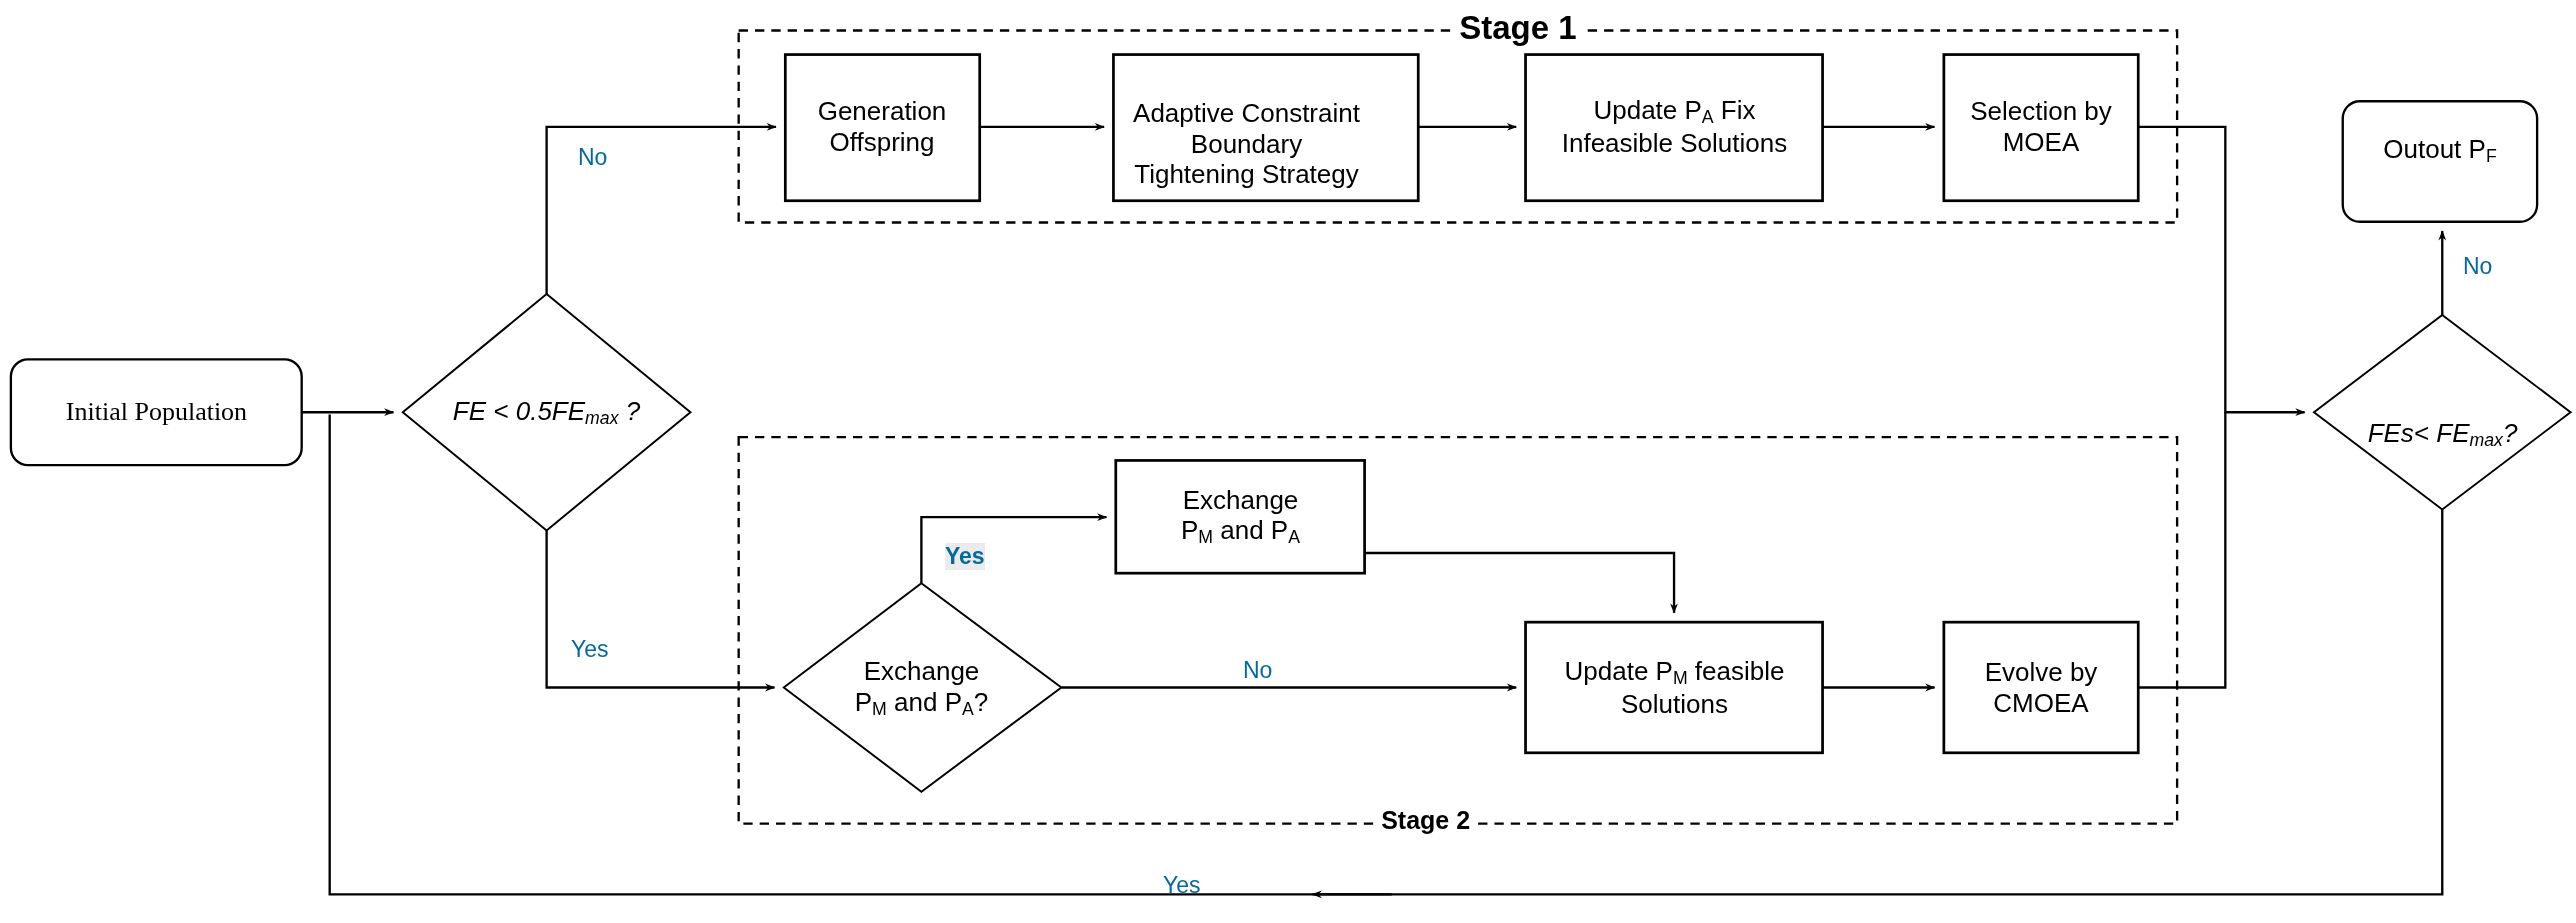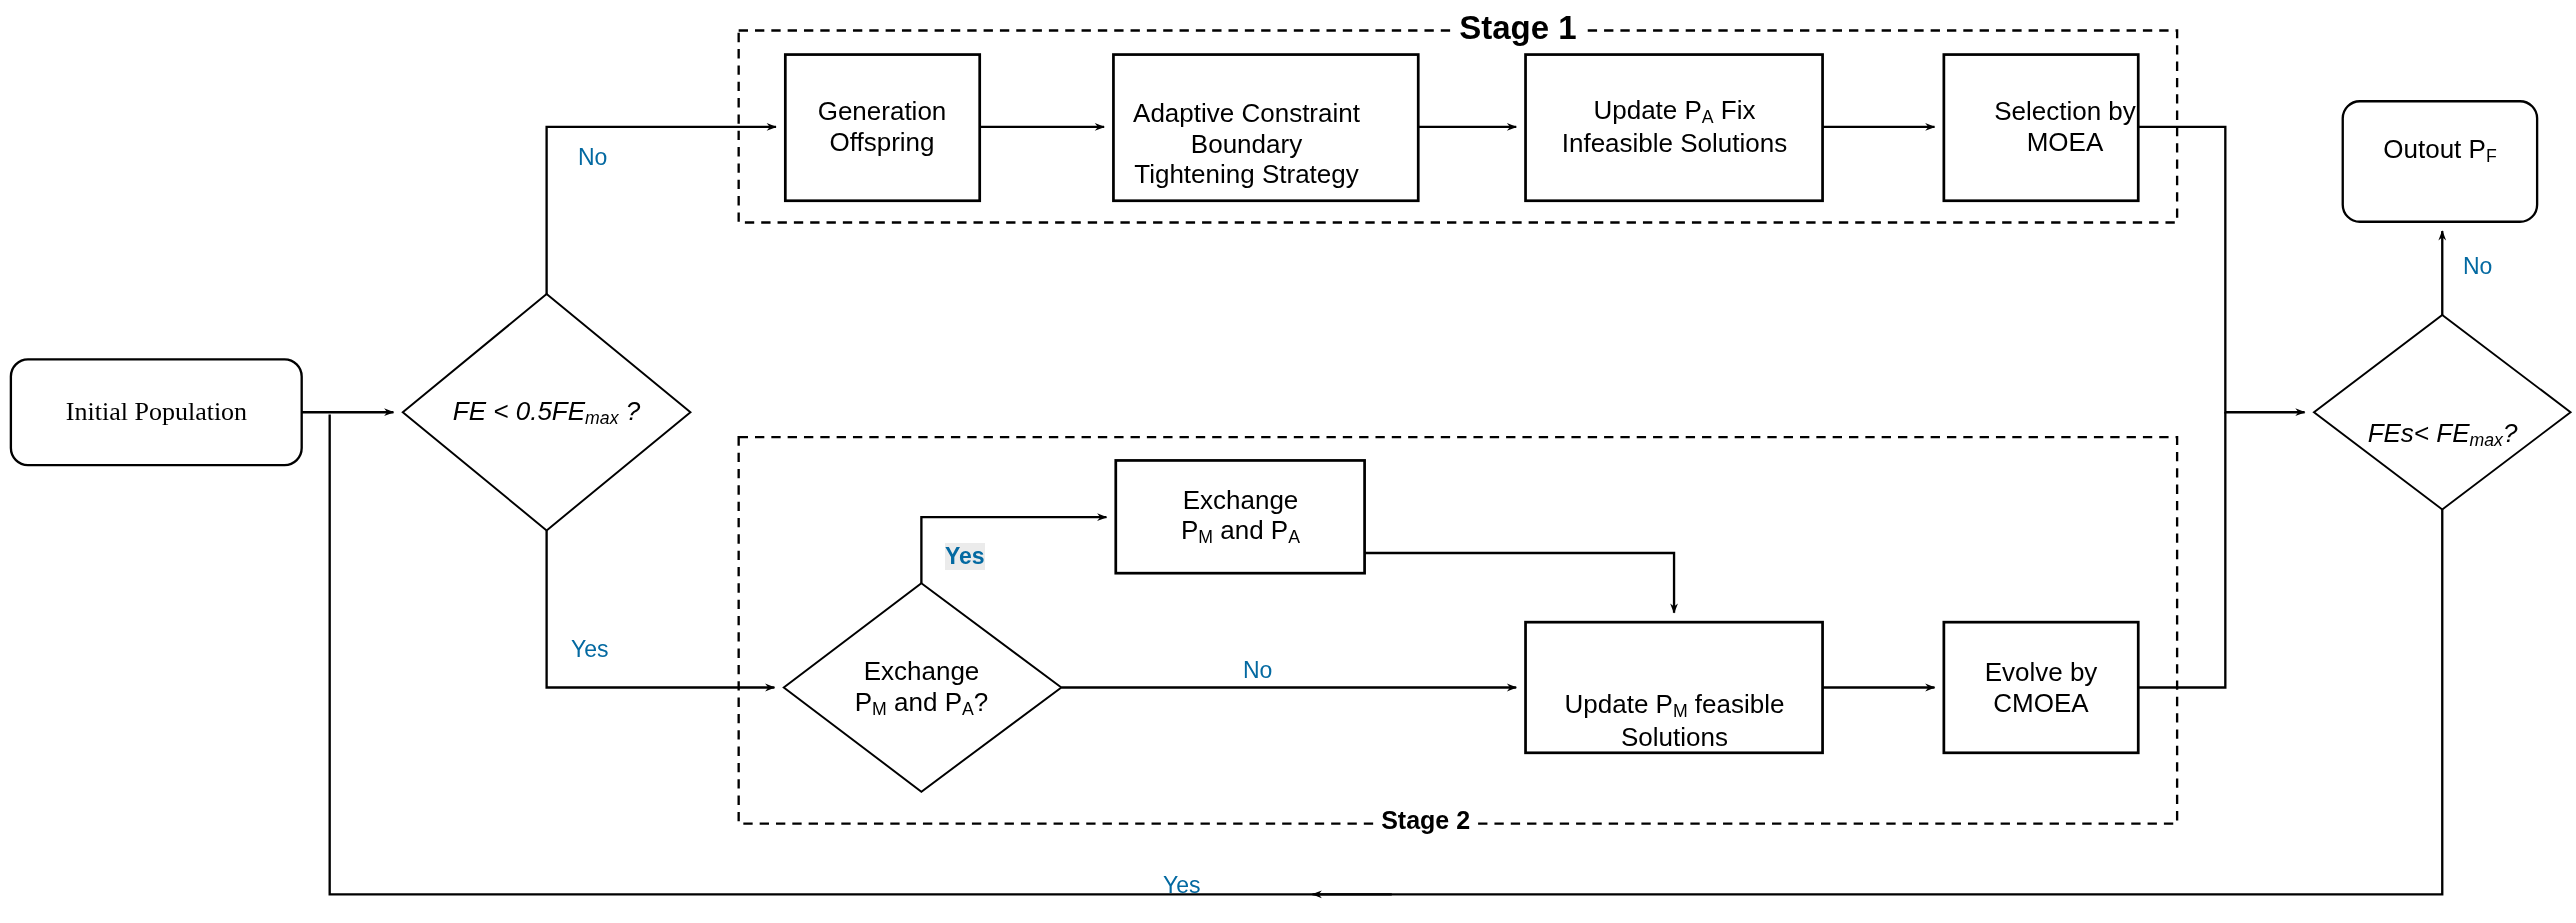--- a/index.html
+++ b/index.html
@@ -112,33 +112,33 @@
   </div>
 
   <div class="node-text" style="left:1094px;top:54px;width:305px;height:180px;font-size:26px;">
     <span><span>Adaptive Constraint</span><br><span>Boundary</span><br><span>Tightening Strategy</span></span>
   </div>
 
   <div class="node-text" style="left:1526px;top:54px;width:297px;height:146px;font-size:26px;">
     <span>Update P<sub>A</sub> Fix<br>Infeasible Solutions</span>
   </div>
 
-  <div class="node-text" style="left:1944px;top:54px;width:194px;height:146px;font-size:26px;padding-left:24px;">
+  <div class="node-text" style="left:1944px;top:54px;width:194px;height:146px;font-size:26px;">
     <span><span>Selection by</span><br><span>MOEA</span></span>
   </div>
 
   <div class="node-text" style="left:801px;top:652px;width:241px;height:72px;font-size:26px;">
     <span>Exchange<br>P<sub>M</sub> and P<sub>A</sub>?</span>
   </div>
 
   <div class="node-text" style="left:1116px;top:460px;width:249px;height:113px;font-size:26px;">
     <span>Exchange<br>P<sub>M</sub> and P<sub>A</sub></span>
   </div>
 
-  <div class="node-text" style="left:1526px;top:622px;width:297px;height:131px;font-size:26px;margin-top:33px;">
+  <div class="node-text" style="left:1526px;top:622px;width:297px;height:131px;font-size:26px;">
     <span>Update P<sub>M</sub> feasible<br>Solutions</span>
   </div>
 
   <div class="node-text" style="left:1944px;top:622px;width:194px;height:131px;font-size:26px;border-radius:20px;">
     <span><span>Evolve by</span><br><span>CMOEA</span></span>
   </div>
 
   <div class="node-text italic" style="left:2321px;top:389px;width:243px;height:47px;font-size:26px;margin-top:22px;">
     <span>FEs&lt; FE<sub>max</sub>?</span>
   </div>

